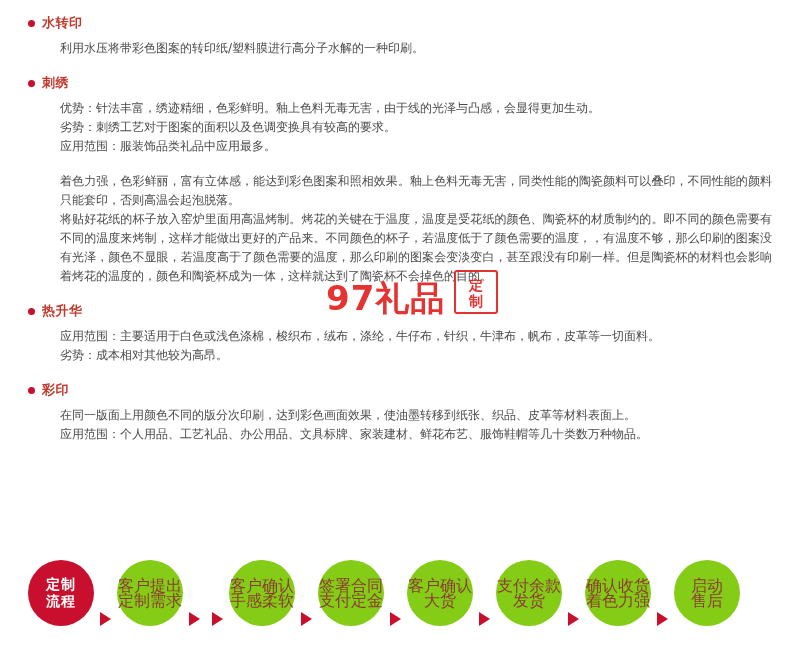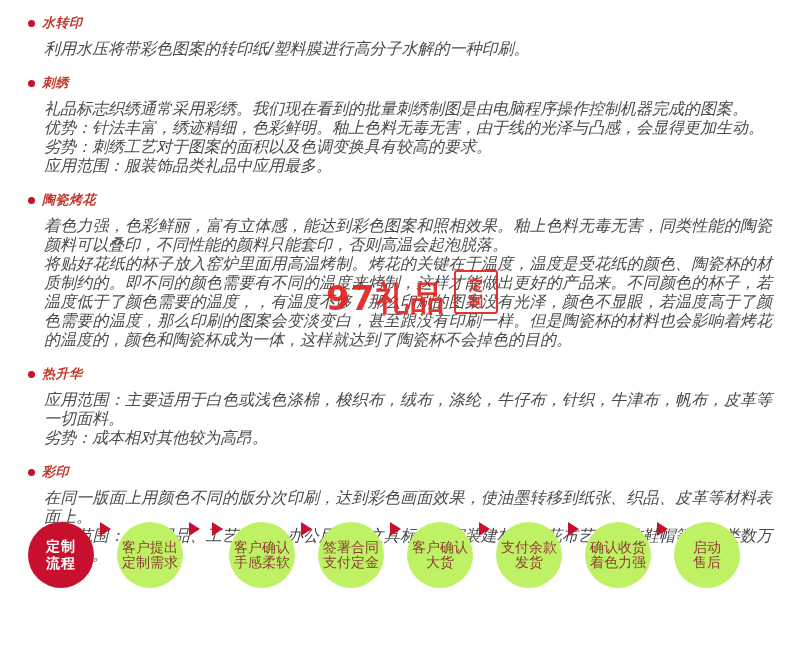--- a/index.html
+++ b/index.html
@@ -17,21 +17,20 @@
   }
   .page {
     position: relative;
     width: 800px;
     height: 648px;
     box-sizing: border-box;
     padding: 14px 28px 0 28px;
   }
   .section {
     margin-bottom: 16px;
-    font-style: italic;
   }
   .sec-head {
     display: flex;
     align-items: center;
     gap: 7px;
     margin-bottom: 7px;
   }
   .bullet {
     width: 7px;
     height: 7px;
@@ -43,24 +42,25 @@
   .sec-title {
     font-size: 13px;
     font-weight: bold;
     color: #c0392b;
     letter-spacing: 0.5px;
   }
   .sec-body {
     padding-left: 16px;
   }
   .line {
-    font-size: 16px;
+    font-size: 12px;
     line-height: 19px;
     color: #4a4a4a;
     text-align: justify;
+    margin-left: 16px;
   }
 
   
   .watermark {
     position: absolute;
     left: 326px;
     top: 268px;
     width: 180px;
     height: 60px;
     pointer-events: none;
@@ -92,25 +92,25 @@
     text-align: center;
     padding-top: 5px;
     box-sizing: border-box;
     opacity: 0.92;
   }
 
   
   .flow {
     position: absolute;
     left: 28px;
-    top: 522px;
+    top: 550px;
     width: 744px;
     height: 76px;
     display: flex;
-    align-items: flex-start;
+    align-items: flex-end;
   }
   .flow-badge {
     width: 66px;
     height: 66px;
     border-radius: 50%;
     background: #c8102e;
     color: #ffffff;
     font-size: 14px;
     font-weight: bold;
     line-height: 17px;
@@ -118,23 +118,23 @@
     flex-direction: column;
     align-items: center;
     justify-content: center;
     flex: 0 0 auto;
     letter-spacing: 1px;
   }
   .flow-step {
     width: 66px;
     height: 66px;
     border-radius: 50%;
-    background: #bef264;
+    background: #84cc16;
     color: #8c3b33;
-    font-size: 14px;
+    font-size: 16px;
     line-height: 15px;
     display: flex;
     flex-direction: column;
     align-items: center;
     justify-content: center;
     flex: 0 0 auto;
     text-align: center;
   }
   .arrow {
     width: 0;
@@ -160,32 +160,27 @@
       <div class="line">利用水压将带彩色图案的转印纸/塑料膜进行高分子水解的一种印刷。</div>
     </div>
   </div>
 
   <div class="section">
     <div class="sec-head">
       <span class="bullet"></span>
       <span class="sec-title">刺绣</span>
     </div>
     <div class="sec-body">
-      <div class="line">礼品标志织绣通常采用彩绣。我们现在看到的批量刺绣制图是由电脑程序操作控制机器完成的图案。</div>
       <div class="line">优势：针法丰富，绣迹精细，色彩鲜明。釉上色料无毒无害，由于线的光泽与凸感，会显得更加生动。</div>
       <div class="line">劣势：刺绣工艺对于图案的面积以及色调变换具有较高的要求。</div>
       <div class="line">应用范围：服装饰品类礼品中应用最多。</div>
     </div>
   </div>
 
   <div class="section">
-    <div class="sec-head">
-      <span class="bullet"></span>
-      <span class="sec-title">陶瓷烤花</span>
-    </div>
     <div class="sec-body">
       <div class="line">着色力强，色彩鲜丽，富有立体感，能达到彩色图案和照相效果。釉上色料无毒无害，同类性能的陶瓷颜料可以叠印，不同性能的颜料只能套印，否则高温会起泡脱落。</div>
       <div class="line">将贴好花纸的杯子放入窑炉里面用高温烤制。烤花的关键在于温度，温度是受花纸的颜色、陶瓷杯的材质制约的。即不同的颜色需要有不同的温度来烤制，这样才能做出更好的产品来。不同颜色的杯子，若温度低于了颜色需要的温度，，有温度不够，那么印刷的图案没有光泽，颜色不显眼，若温度高于了颜色需要的温度，那么印刷的图案会变淡变白，甚至跟没有印刷一样。但是陶瓷杯的材料也会影响着烤花的温度的，颜色和陶瓷杯成为一体，这样就达到了陶瓷杯不会掉色的目的。</div>
     </div>
   </div>
 
   <div class="section">
     <div class="sec-head">
       <span class="bullet"></span>
       <span class="sec-title">热升华</span>

